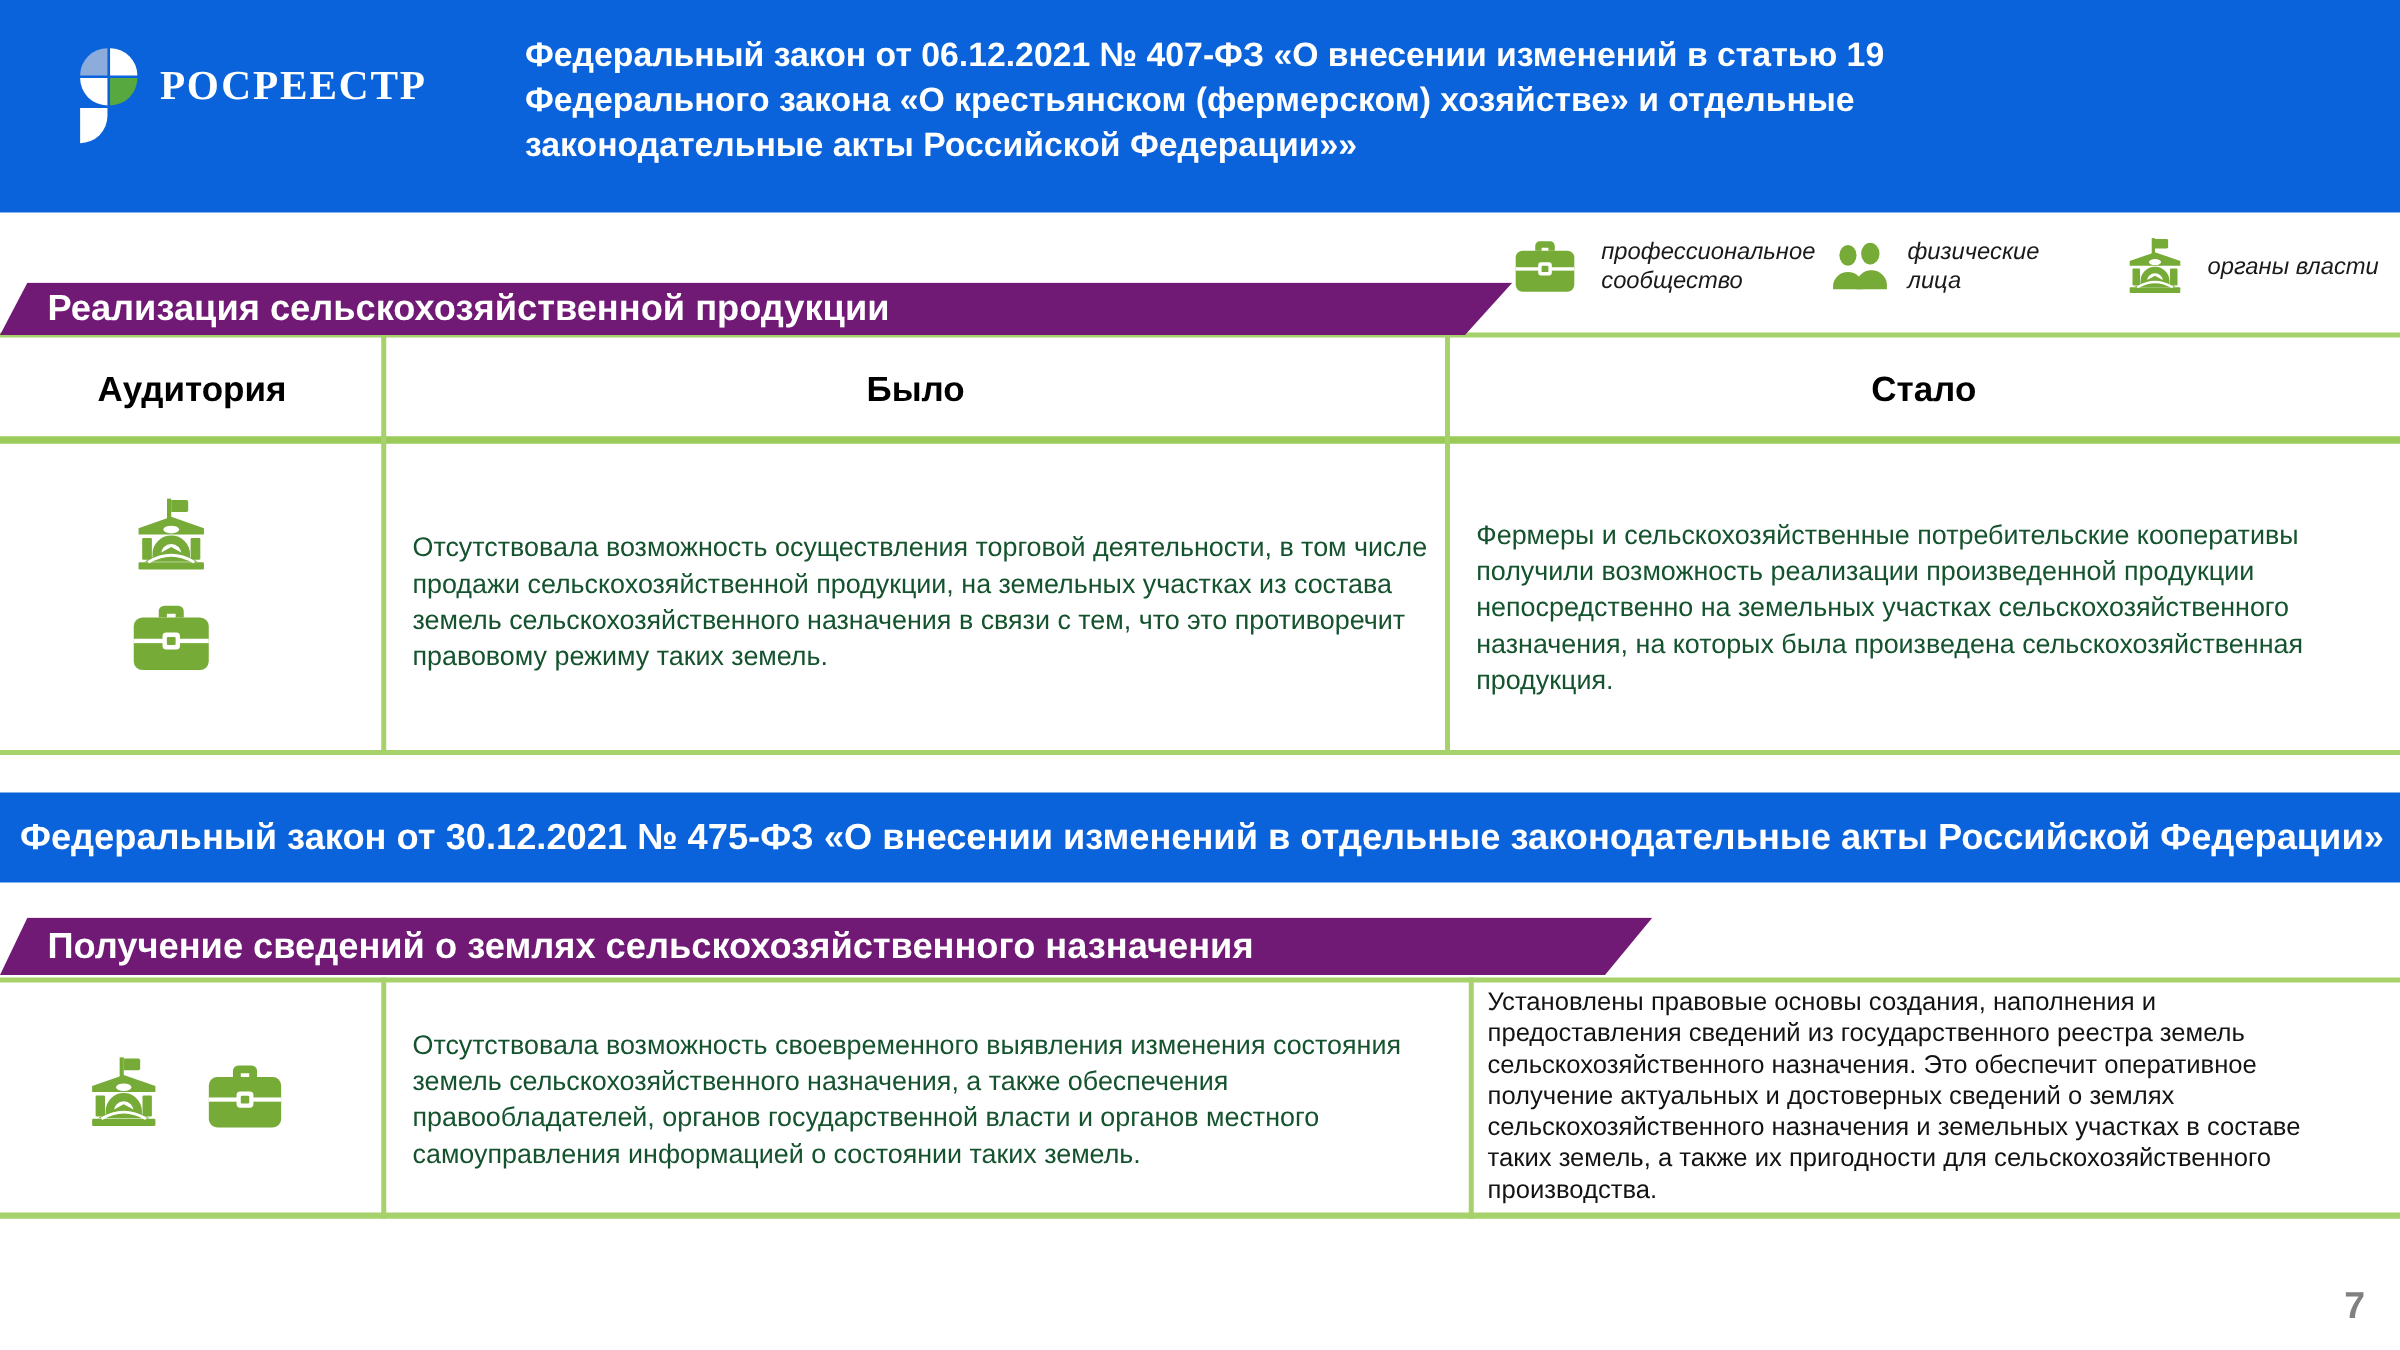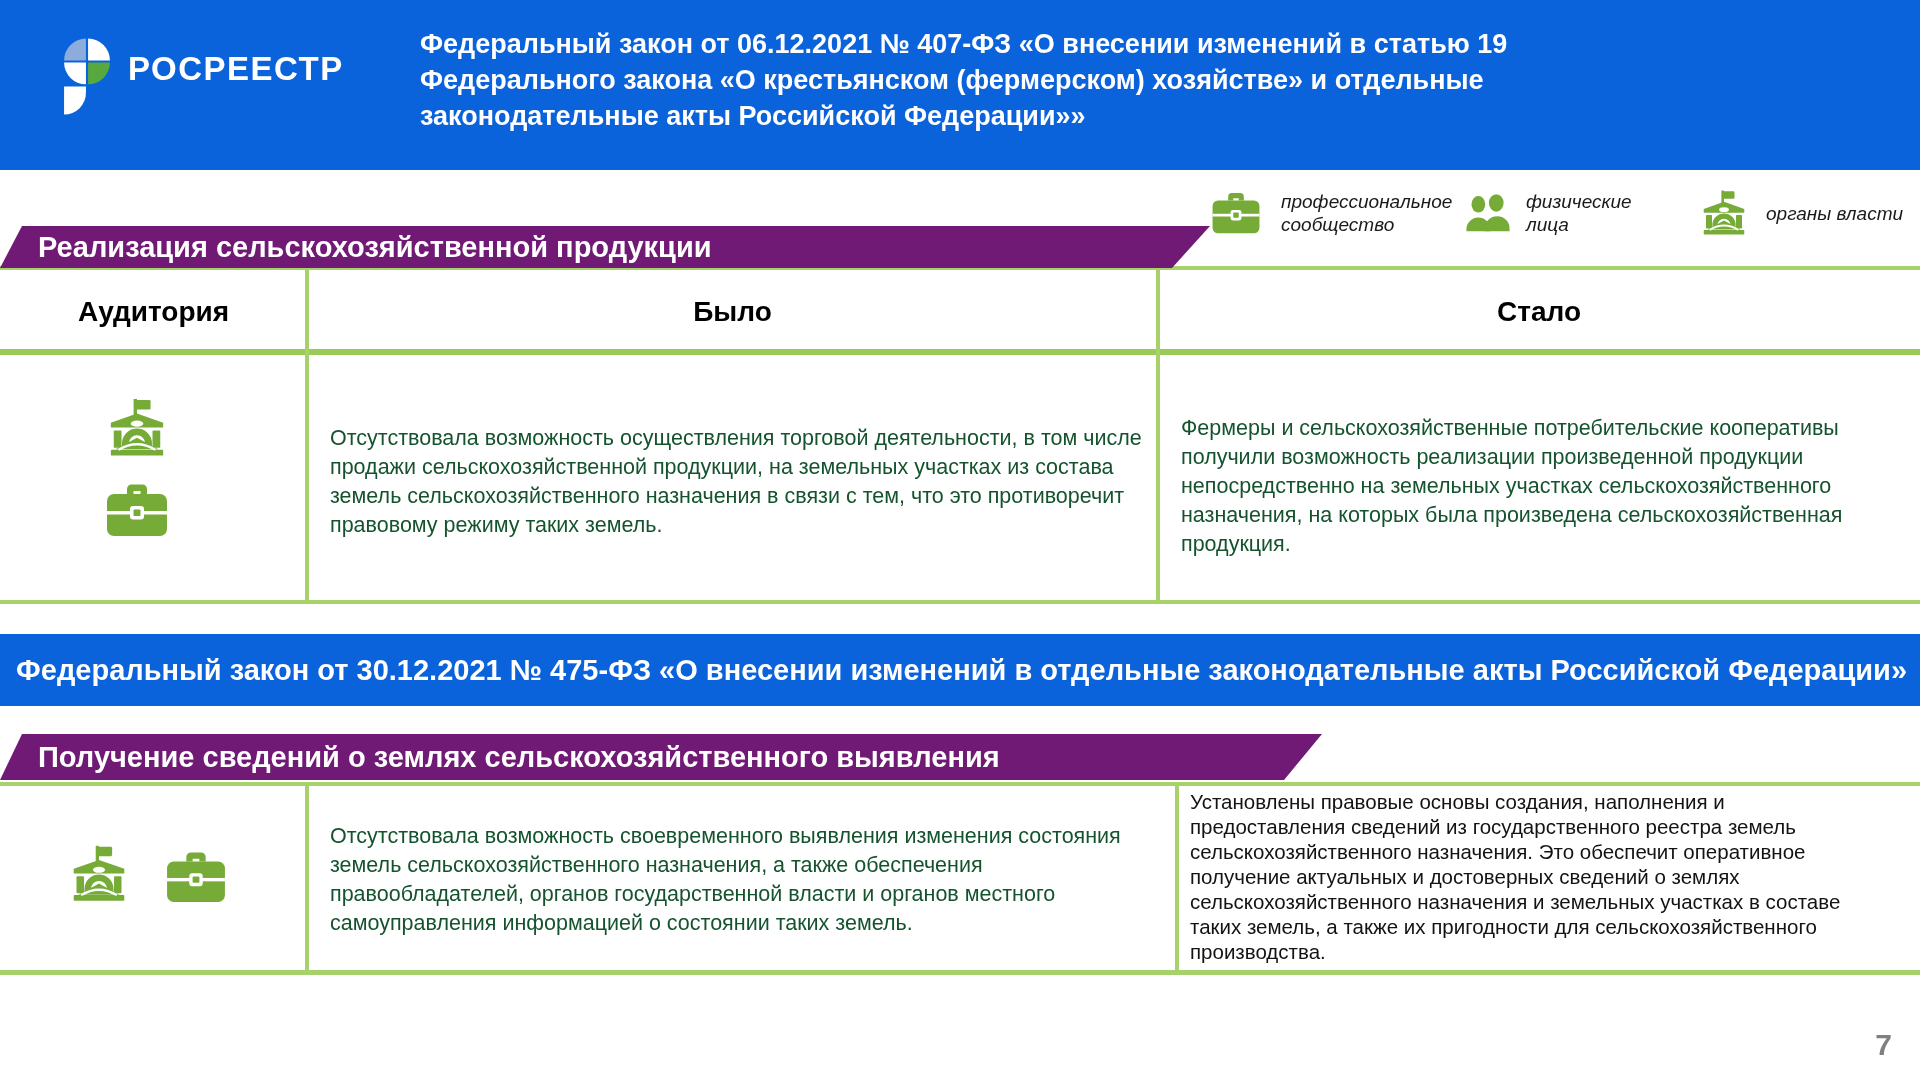--- a/index.html
+++ b/index.html
@@ -5,21 +5,21 @@
   * { margin:0; padding:0; box-sizing:border-box; }
   html,body { background:#ffffff; }
   #slide {
     position:relative; width:1920px; height:1080px; overflow:hidden;
     background:#ffffff; font-family:"Liberation Sans", sans-serif;
   }
   
   .header { position:absolute; left:0; top:0; width:1920px; height:170px; background:#0b63dc; }
   .logo-wrap { position:absolute; left:62px; top:36px; display:flex; align-items:center; }
   .logo-mark { width:50px; height:80px; display:block; }
-  .logo-text { color:#ffffff; font-weight:bold; font-size:33px; letter-spacing:1.5px; margin-left:16px; margin-top:-14px; }
+  .logo-text { color:#ffffff; font-weight:bold; font-size:33px; letter-spacing:1.5px; margin-left:16px; margin-top:-14px;font-family:Liberation Serif, serif; }
   .header-title {
     position:absolute; left:420px; top:26px; width:1190px;
     color:#ffffff; font-weight:bold; font-size:27px; line-height:36px;
   }
   
   .legend { position:absolute; left:1185px; top:178px; width:720px; height:70px;
     display:flex; align-items:center; }
   .legend-item { display:flex; align-items:center; }
   .legend-label { font-style:italic; font-size:19px; color:#1a1a1a; line-height:23px; }
   .green-icon { color:#76ab37; display:block; }
@@ -141,21 +141,21 @@
   </div>
 
   <div class="cell-text" style="left:330px; top:424px; width:815px;">Отсутствовала возможность осуществления торговой деятельности, в том числе продажи сельскохозяйственной продукции, на земельных участках из состава земель сельскохозяйственного назначения в связи с тем, что это противоречит правовому режиму таких земель.</div>
   <div class="cell-text" style="left:1181px; top:414px; width:700px;">Фермеры и сельскохозяйственные потребительские кооперативы получили возможность реализации произведенной продукции непосредственно на земельных участках сельскохозяйственного назначения, на которых была произведена сельскохозяйственная продукция.</div>
 
   <div class="law-banner">
     <span>Федеральный закон от 30.12.2021 № 475-ФЗ «О внесении изменений в отдельные законодательные акты Российской Федерации»</span>
   </div>
 
   <div class="banner-skew banner3">
-    <span>Получение сведений о землях сельскохозяйственного выявления</span>
+    <span>Получение сведений о землях сельскохозяйственного назначения</span>
   </div>
 
   <div class="hline" style="left:0; top:782px; width:1920px; height:4px;"></div>
   <div class="hline" style="left:0; top:970px; width:1920px; height:5px;"></div>
   <div class="vline" style="left:305px; top:782px; width:4px; height:193px;"></div>
   <div class="vline" style="left:1175px; top:782px; width:4px; height:193px;"></div>
 
   <div class="icon-abs" style="left:69px; top:845px; display:flex; align-items:flex-start;">
     <svg class="green-icon" width="60" height="58" viewBox="0 0 64 60" fill="currentColor">
         <use href="#icon-building"></use>

